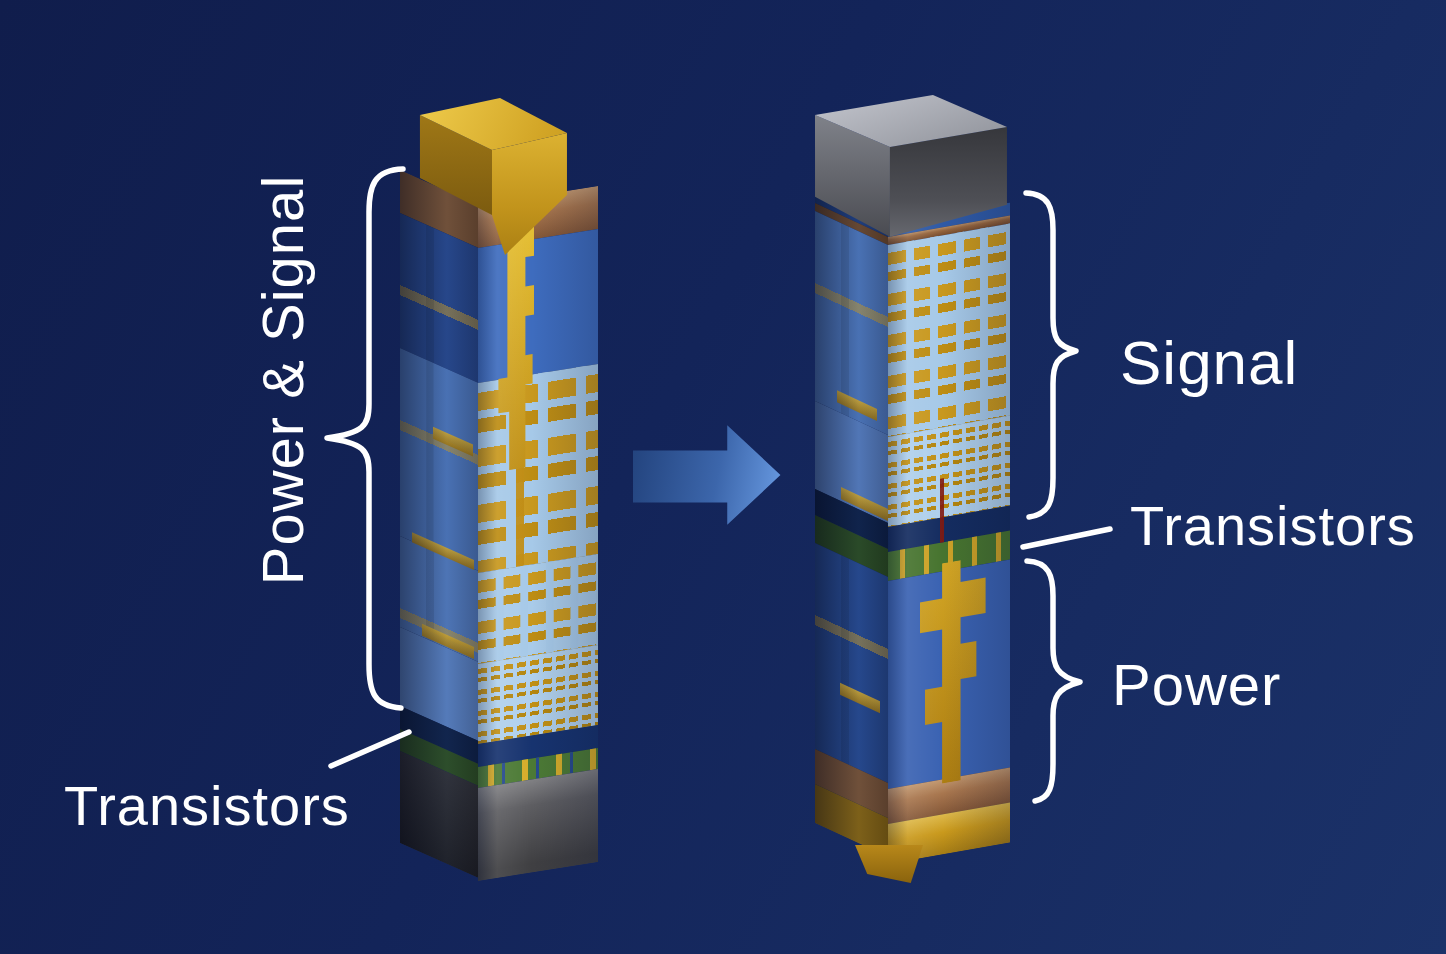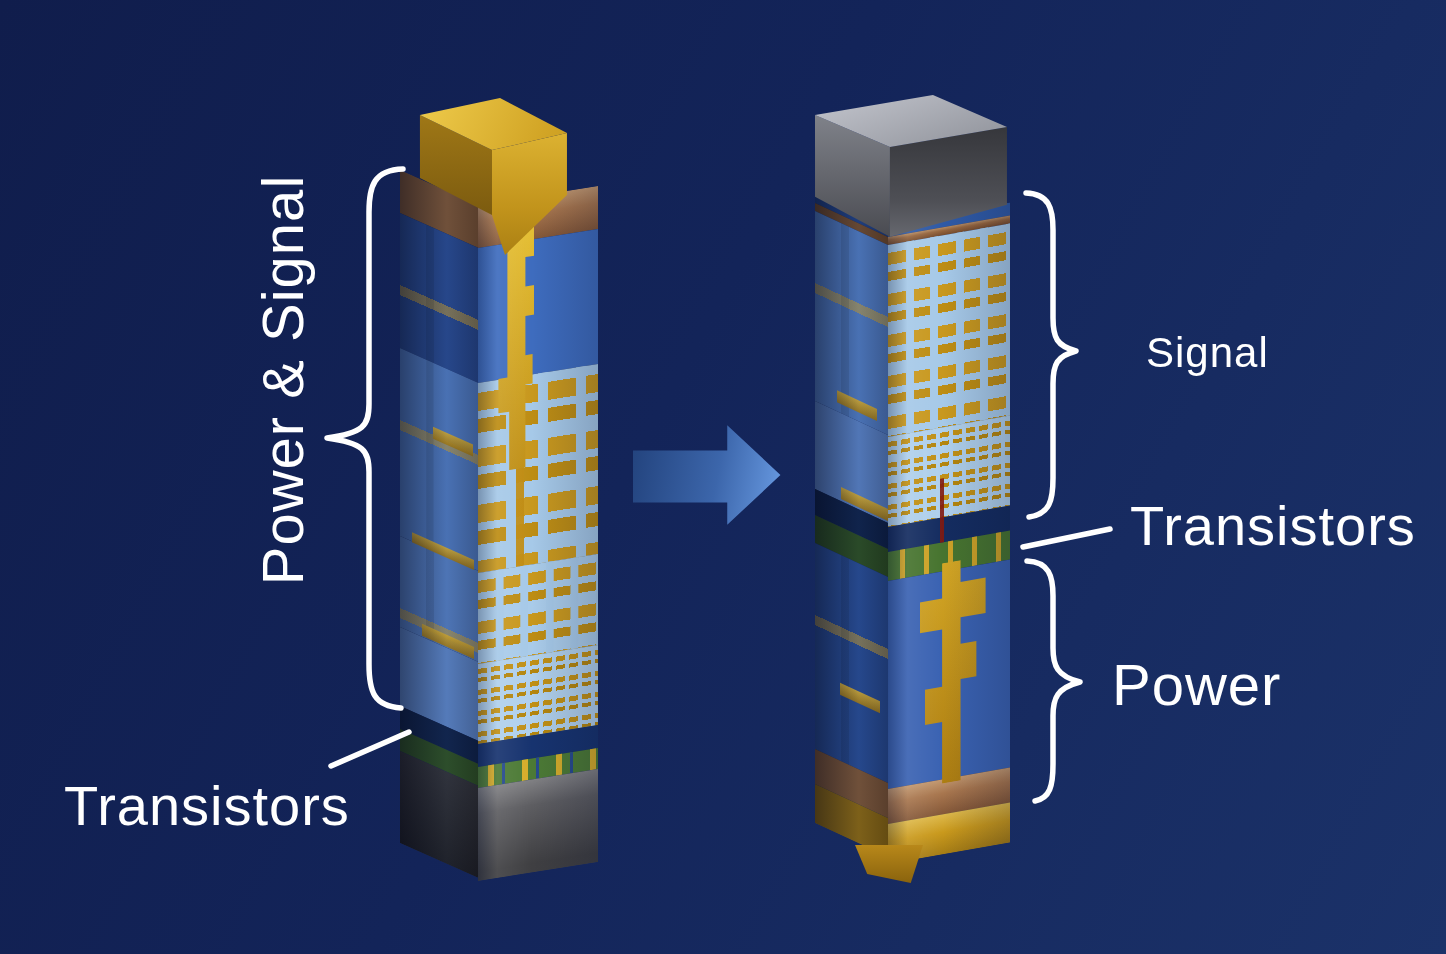--- a/index.html
+++ b/index.html
@@ -13,21 +13,21 @@
   .lbl {
     position:absolute; color:#ffffff; font-weight:400; letter-spacing:1px;
     white-space:nowrap; z-index:11; line-height:1;
   }
   .lbl-rot {
     left:283px; top:380px;
     transform: translate(-50%,-50%) rotate(-90deg);
     font-size:58px;
   }
   .lbl-trans-left  { left:64px;  top:778px; font-size:56px; }
-  .lbl-signal      { left:1146px; top:332px; font-size:42px; }
+  .lbl-signal      { left:1120px; top:332px; font-size:62px; }
   .lbl-trans-right { left:1130px; top:498px; font-size:56px; }
   .lbl-power       { left:1112px; top:656px; font-size:58px; }
 
   
   .overlay { position:absolute; left:0; top:0; z-index:10; pointer-events:none; }
 
   
   .arrow {
     position:absolute; left:633px; top:422px; width:152px; height:106px; z-index:8;
     background: linear-gradient(100deg, #22427c 0%, #3c66ab 55%, #6da0e8 100%);

